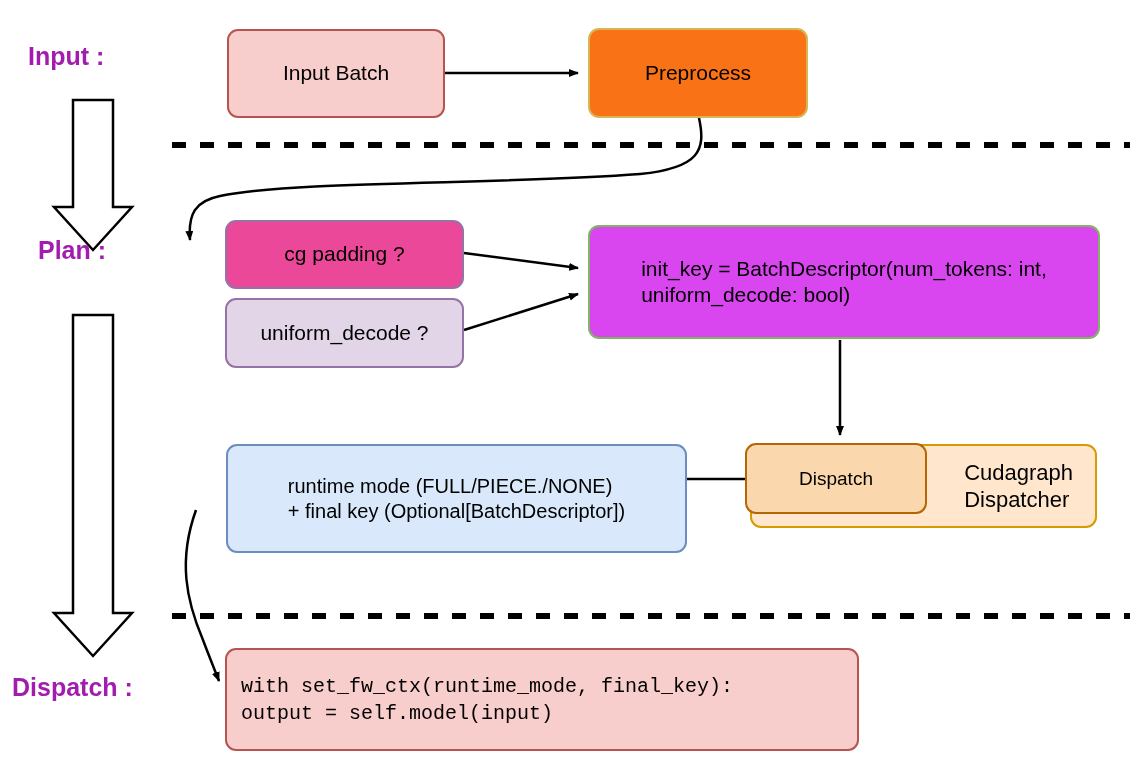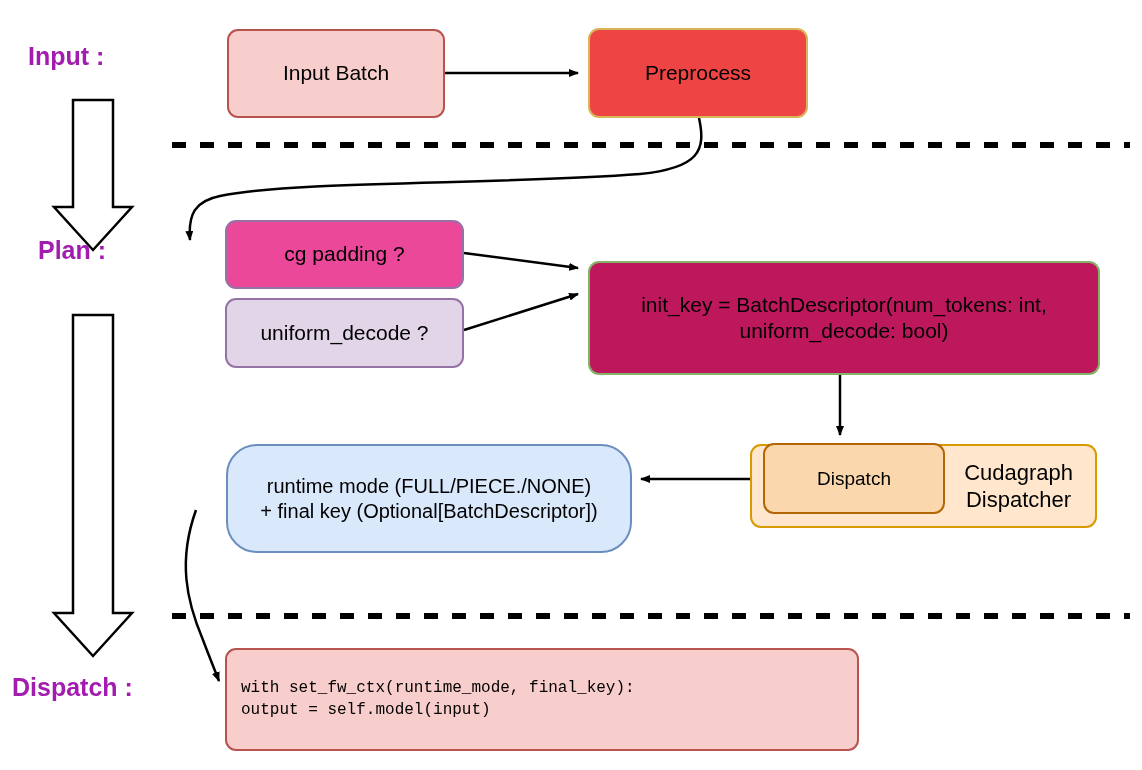--- a/index.html
+++ b/index.html
@@ -22,33 +22,33 @@
     font-size: 25px;
     color: #a21caf;
     white-space: nowrap;
   }
   .node {
     position: absolute;
     box-sizing: border-box;
     display: flex;
     align-items: center;
     justify-content: center;
-    text-align: center;
+    text-align: left;
     border-radius: 11px;
     border-style: solid;
     border-width: 2px;
     font-family: "Liberation Sans", sans-serif;
     font-size: 21px;
     line-height: 1.25;
     color: #000000;
     padding: 2px 8px;
   }
   .node.code {
     font-family: "Liberation Mono", monospace;
-    font-size: 16px;
+    font-size: 20px;
     justify-content: flex-start;
     text-align: left;
     white-space: pre;
     line-height: 1.35;
     padding-left: 14px;
   }
   .node.small-text { font-size: 20px; }
   #svg-layer {
     position: absolute;
     left: 0;
@@ -96,48 +96,48 @@
   <div class="stage-label" style="left:28px; top:42px;">Input :</div>
 
   <div class="stage-label" style="left:38px; top:236px;text-align:center;">Plan :</div>
 
   <div class="stage-label" style="left:12px; top:673px;">Dispatch :</div>
 
   <div class="node" style="left:227px; top:29px; width:218px; height:89px; background:#f8cecc; border-color:#b85450;">
     <span class="node-label">Input Batch</span>
   </div>
 
-  <div class="node" style="left:588px; top:28px; width:220px; height:90px; background:#ef4444; border-color:#d6b656;">
+  <div class="node" style="left:588px; top:28px; width:220px; height:90px; background:#f97316; border-color:#d6b656;">
     <span class="node-label">Preprocess</span>
   </div>
 
   <div class="node" style="left:225px; top:220px; width:239px; height:69px; background:#ec4899; border-color:#9673a6;">
     <span class="node-label">cg padding ?</span>
   </div>
 
   <div class="node" style="left:225px; top:298px; width:239px; height:70px; background:#e1d5e7; border-color:#9673a6;">
     <span class="node-label">uniform_decode ?</span>
   </div>
 
-  <div class="node" style="left:588px; top:225px; width:512px; height:114px; background:#be185d; border-color:#82b366;margin-top:36px;">
+  <div class="node" style="left:588px; top:225px; width:512px; height:114px; background:#d946ef; border-color:#82b366;">
     <span class="node-label">init_key = BatchDescriptor(num_tokens: int,
 uniform_decode: bool)</span>
   </div>
 
   <div class="node" style="left:750px; top:444px; width:347px; height:84px; background:#ffe6cc; border-color:#d79b00;
               justify-content:flex-end; padding-right:22px; font-size:22px;">
     <span class="node-label">Cudagraph
 Dispatcher</span>
   </div>
 
-  <div class="node" style="left:763px; top:443px; width:182px; height:71px; background:#fad7ac; border-color:#b46504; font-size:19px;">
+  <div class="node" style="left:745px; top:443px; width:182px; height:71px; background:#fad7ac; border-color:#b46504; font-size:19px;">
     <span class="node-label">Dispatch</span>
   </div>
 
-  <div class="node small-text" style="left:226px; top:444px; width:406px; height:109px; background:#dae8fc; border-color:#6c8ebf;border-radius:31px;">
+  <div class="node small-text" style="left:226px; top:444px; width:461px; height:109px; background:#dae8fc; border-color:#6c8ebf;">
     <span class="node-label">runtime mode (FULL/PIECE./NONE)
 + final key (Optional[BatchDescriptor])</span>
   </div>
 
   <div class="node code" style="left:225px; top:648px; width:634px; height:103px; background:#f8cecc; border-color:#b85450;">
     <span class="node-label">with set_fw_ctx(runtime_mode, final_key):
     output = self.model(input)</span>
   </div>
 
 </div>

